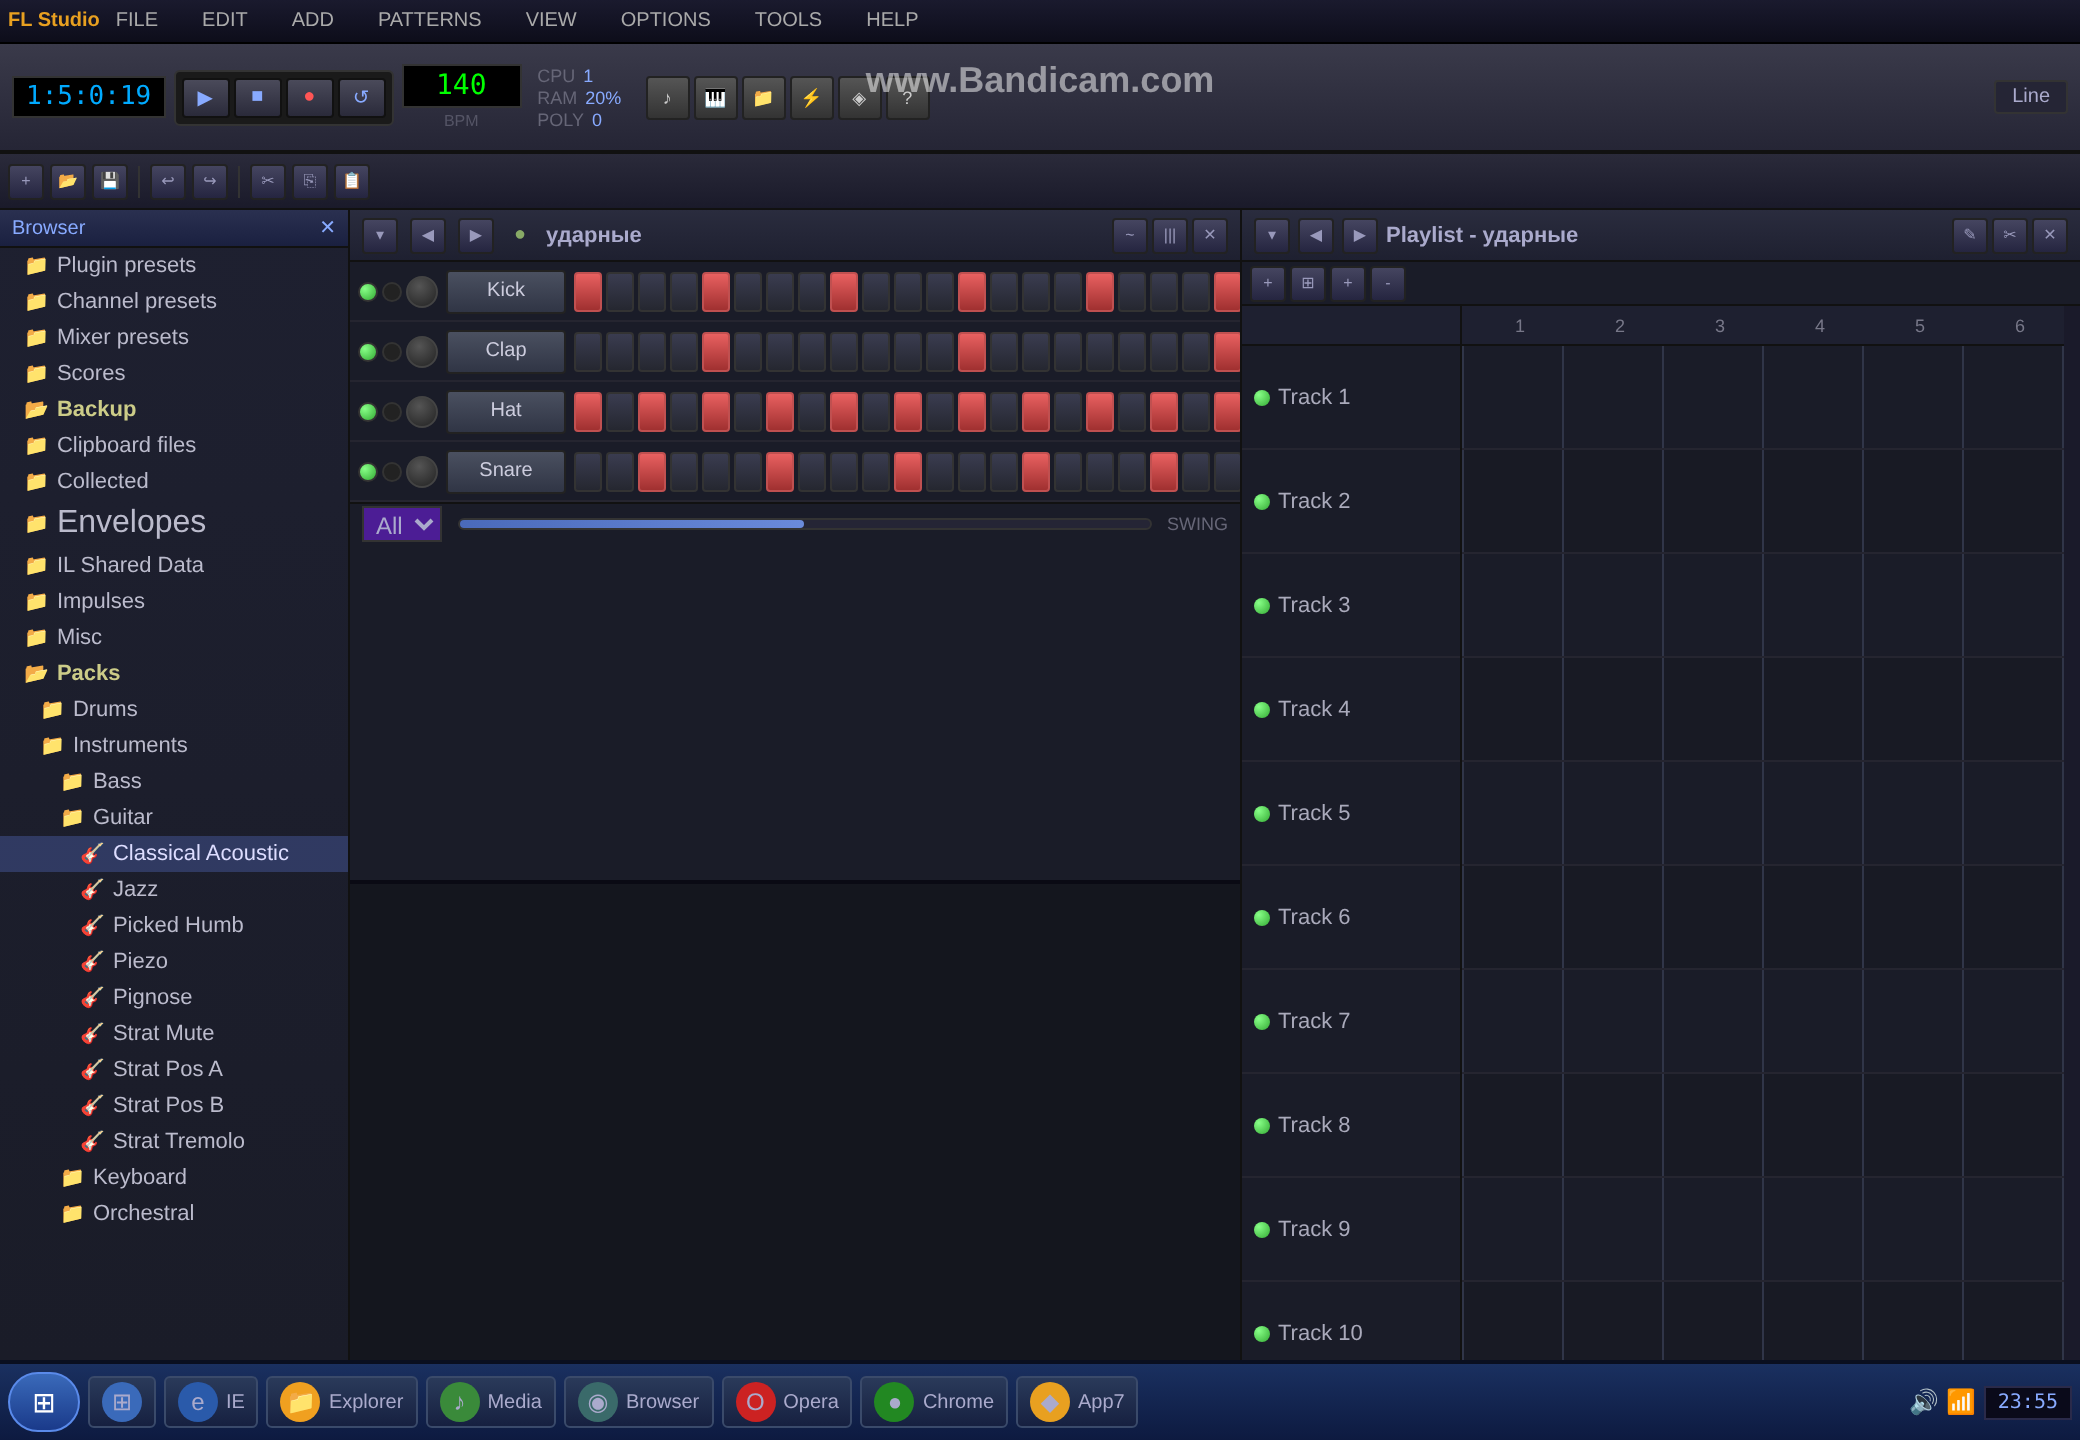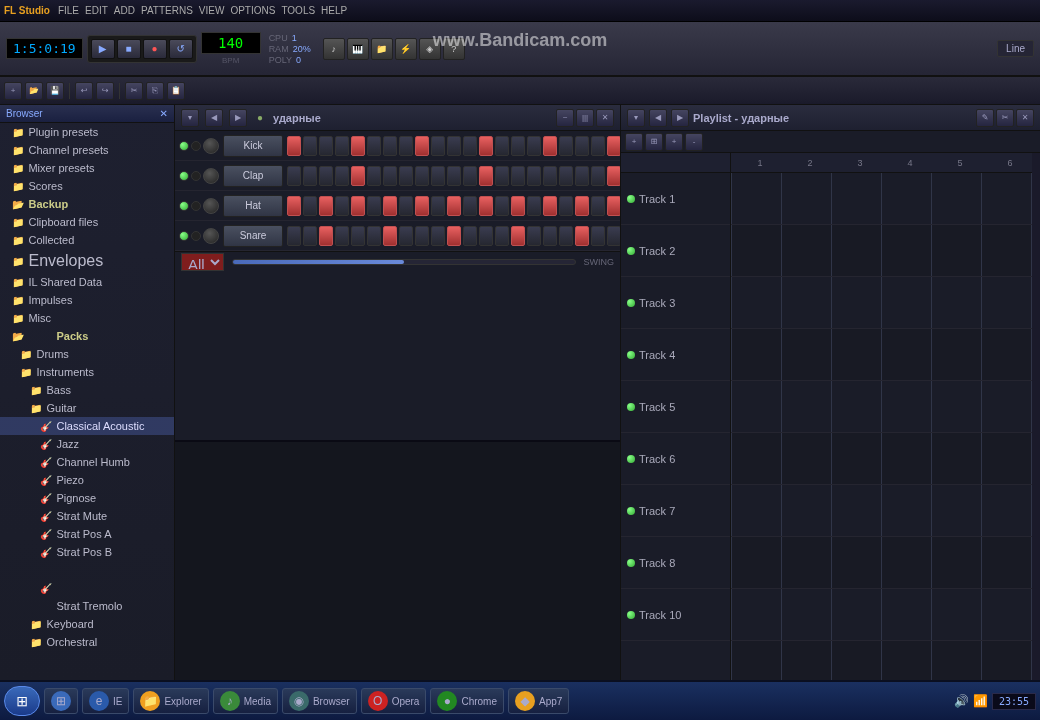--- a/index.html
+++ b/index.html
@@ -23,21 +23,21 @@
       border-bottom: 1px solid #000;
     }
     .top-bar-logo {
       color: #e8a020;
       font-weight: bold;
       font-size: 10px;
       margin-right: 8px;
     }
     .top-bar-menu {
       display: flex;
-      gap: 6px;
+      gap: 22px;
       align-items: center;
     }
     .top-bar-menu span {
       color: #aaa;
       font-size: 10px;
       cursor: pointer;
     }
     .watermark {
       position: absolute;
       top: 30px;
@@ -443,24 +443,24 @@
       border-radius: 2px;
       display: flex;
       align-items: center;
       justify-content: center;
       cursor: pointer;
       font-size: 8px;
       color: #99b;
     }
 
     .dropdown-select {
-      background: #7f1d1d;
+      background: #4c1d95;
       border: 1px solid #333;
       color: #aac;
-      font-size: 15px;
+      font-size: 12px;
       padding: 1px 2px;
       height: 18px;
     }
 
     .sequencer-lower {
       height: 240px;
       background: #14161e;
       border-top: 2px solid #0a0a14;
     }
 
@@ -598,21 +598,21 @@
         <div class="sidebar-item">
           <span style="font-size: 10px;">📁</span>
           <span style="font-size: 11px;">Impulses</span>
         </div>
         <div class="sidebar-item">
           <span style="font-size: 10px;">📁</span>
           <span style="font-size: 11px;">Misc</span>
         </div>
         <div class="sidebar-item bold">
           <span style="font-size: 10px;">📂</span>
-          <span style="font-size: 11px; margin-left: 28px;">Packs</span>
+          <span style="font-size: 11px;">Packs</span>
         </div>
         <div class="sidebar-item indent-1">
           <span style="font-size: 10px;">📁</span>
           <span style="font-size: 11px;">Drums</span>
         </div>
         <div class="sidebar-item indent-1">
           <span style="font-size: 10px;">📁</span>
           <span style="font-size: 11px;">Instruments</span>
         </div>
         <div class="sidebar-item indent-2">
@@ -626,21 +626,21 @@
         <div class="sidebar-item indent-3" style="background: rgba(80, 100, 180, 0.4); color: rgb(221, 221, 255);">
           <span style="font-size: 10px;">🎸</span>
           <span style="font-size: 11px;">Classical Acoustic</span>
         </div>
         <div class="sidebar-item indent-3">
           <span style="font-size: 10px;">🎸</span>
           <span style="font-size: 11px;">Jazz</span>
         </div>
         <div class="sidebar-item indent-3">
           <span style="font-size: 10px;">🎸</span>
-          <span style="font-size: 11px;">Channel Humb</span>
+          <span style="font-size: 11px;">Picked Humb</span>
         </div>
         <div class="sidebar-item indent-3">
           <span style="font-size: 10px;">🎸</span>
           <span style="font-size: 11px;">Piezo</span>
         </div>
         <div class="sidebar-item indent-3">
           <span style="font-size: 10px;">🎸</span>
           <span style="font-size: 11px;">Pignose</span>
         </div>
         <div class="sidebar-item indent-3">
@@ -650,21 +650,21 @@
         <div class="sidebar-item indent-3">
           <span style="font-size: 10px;">🎸</span>
           <span style="font-size: 11px;">Strat Pos A</span>
         </div>
         <div class="sidebar-item indent-3">
           <span style="font-size: 10px;">🎸</span>
           <span style="font-size: 11px;">Strat Pos B</span>
         </div>
         <div class="sidebar-item indent-3">
           <span style="font-size: 10px;">🎸</span>
-          <span style="font-size: 11px; margin-top: 36px;">Strat Tremolo</span>
+          <span style="font-size: 11px;">Strat Tremolo</span>
         </div>
         <div class="sidebar-item indent-2">
           <span style="font-size: 10px;">📁</span>
           <span style="font-size: 11px;">Keyboard</span>
         </div>
         <div class="sidebar-item indent-2">
           <span style="font-size: 10px;">📁</span>
           <span style="font-size: 11px;">Orchestral</span>
         </div>
       </div>
@@ -881,20 +881,24 @@
             <div class="track-label">
               <div class="track-label-dot"></div>
               <span>Track 7</span>
             </div>
             <div class="track-label">
               <div class="track-label-dot"></div>
               <span>Track 8</span>
             </div>
             <div class="track-label">
               <div class="track-label-dot"></div>
+              <span>Track 9</span>
+            </div>
+            <div class="track-label">
+              <div class="track-label-dot"></div>
               <span>Track 10</span>
             </div>
           </div>
       </div>
 
       <div class="playlist-grid">
 
         <div class="playlist-ruler" id="playlist-ruler">
             <div class="ruler-mark">1</div>
             <div class="ruler-mark">2</div>

